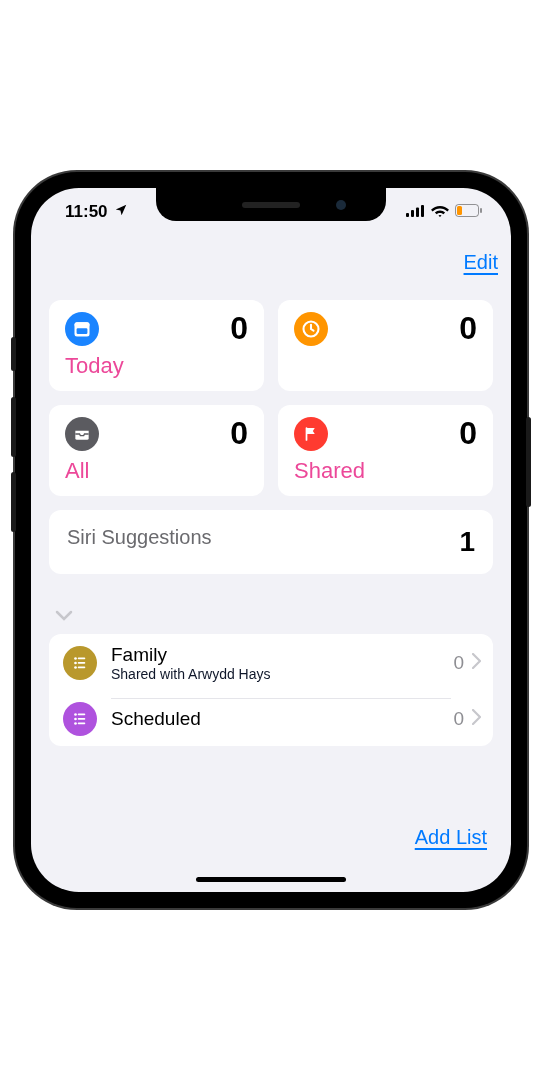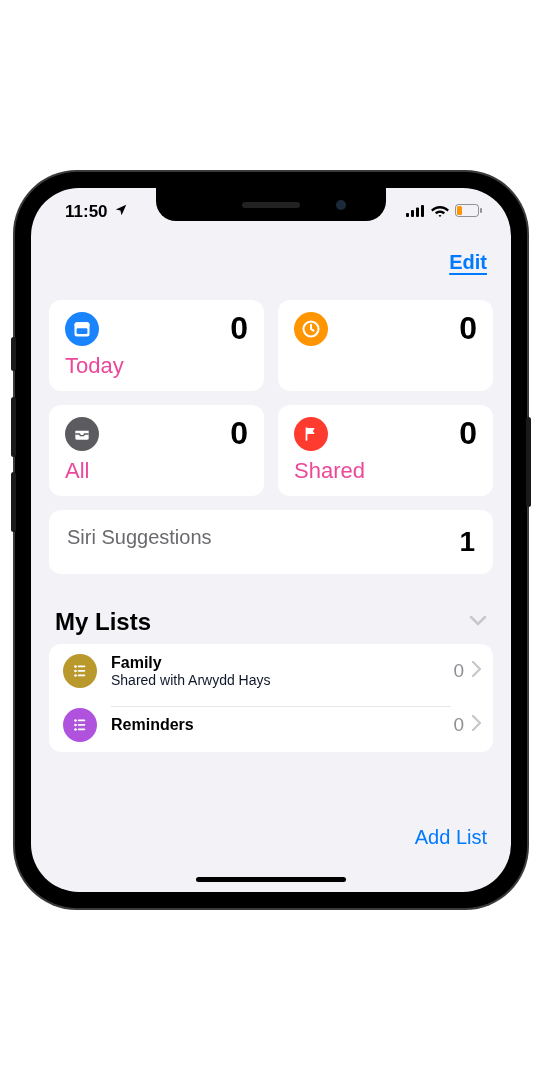--- a/index.html
+++ b/index.html
@@ -86,22 +86,21 @@
     }
     .status-left { display: flex; align-items: center; gap: 6px; }
     .status-right { display: flex; align-items: center; gap: 6px; }
 
     
     .navbar {
       height: 52px;
       display: flex;
       justify-content: flex-end;
       align-items: center;
-      padding: 0 24px;
-      font-weight: bold;
+      padding: 0 13px;
     }
     .nav-edit {
       color: #007aff;
       font-size: 20px;
       text-decoration: underline;
       text-underline-offset: 4px;
       cursor: pointer;
     }
 
     
@@ -189,37 +188,38 @@
       right: -12px;
       height: 1px;
       background: #e5e5ea;
     }
     .list-body {
       flex: 1;
       position: relative;
       display: flex;
       flex-direction: column;
     }
-    .list-title { font-size: 16px; font-weight: bold; }
+    .list-title { font-size: 19px; }
     .list-sub { font-size: 14px; color: #0f172a; }
     .list-trail { display: flex; align-items: center; gap: 8px; color: #c7c7cc; }
     .list-count { font-size: 19px; color: #8e8e93; }
 
     .spacer { flex: 1; }
 
     .toolbar {
       height: 72px;
       display: flex;
       justify-content: flex-end;
       align-items: flex-start;
       padding: 6px 24px 0 24px;
     }
     .add-list {
       color: #007aff;
       font-size: 20px;
+      text-decoration: underline;
       text-underline-offset: 4px;
       cursor: pointer;
     }
     .home-indicator {
       position: absolute;
       bottom: 10px;
       left: 50%;
       transform: translateX(-50%);
       width: 150px;
       height: 5px;
@@ -334,21 +334,20 @@
           <span class="card-label">Shared</span>
         </div>
       </div>
 
       <div class="siri-card">
         <span class="siri-label">Siri Suggestions</span>
         <span class="siri-count">1</span>
       </div>
 
       <div class="section-header">
-        <span class="section-title">My Lists</span>
         <span class="chevron">
           <svg width="18" height="12" viewBox="0 0 18 12">
               <path d="M2 2 L9 9 L16 2" stroke="#c7c7cc" stroke-width="2.5" stroke-linecap="round" fill="none"></path>
             </svg>
         </span>
       </div>
 
       <div class="list-container">
         <div class="list-item">
           <div class="icn" style="background:#b9982c">
@@ -380,21 +379,21 @@
             <svg width="18" height="18" viewBox="0 0 24 24">
                 <circle cx="6" cy="6" r="1.8" fill="#fff"></circle>
                 <rect x="9" y="4.8" width="10" height="2.2" rx="1" fill="#fff"></rect>
                 <circle cx="6" cy="12" r="1.8" fill="#fff"></circle>
                 <rect x="9" y="10.8" width="10" height="2.2" rx="1" fill="#fff"></rect>
                 <circle cx="6" cy="18" r="1.8" fill="#fff"></circle>
                 <rect x="9" y="16.8" width="10" height="2.2" rx="1" fill="#fff"></rect>
               </svg>
           </div>
           <div class="list-body">
-            <span class="list-title">Reminders</span>
+            <span class="list-title">Scheduled</span>
           </div>
           <div class="list-trail">
             <span class="list-count">0</span>
             <span>
               <svg width="9" height="16" viewBox="0 0 9 16">
                   <path d="M1 1 L8 8 L1 15" stroke="#c7c7cc" stroke-width="2.2" stroke-linecap="round" fill="none"></path>
                 </svg>
             </span>
           </div>
         </div>

